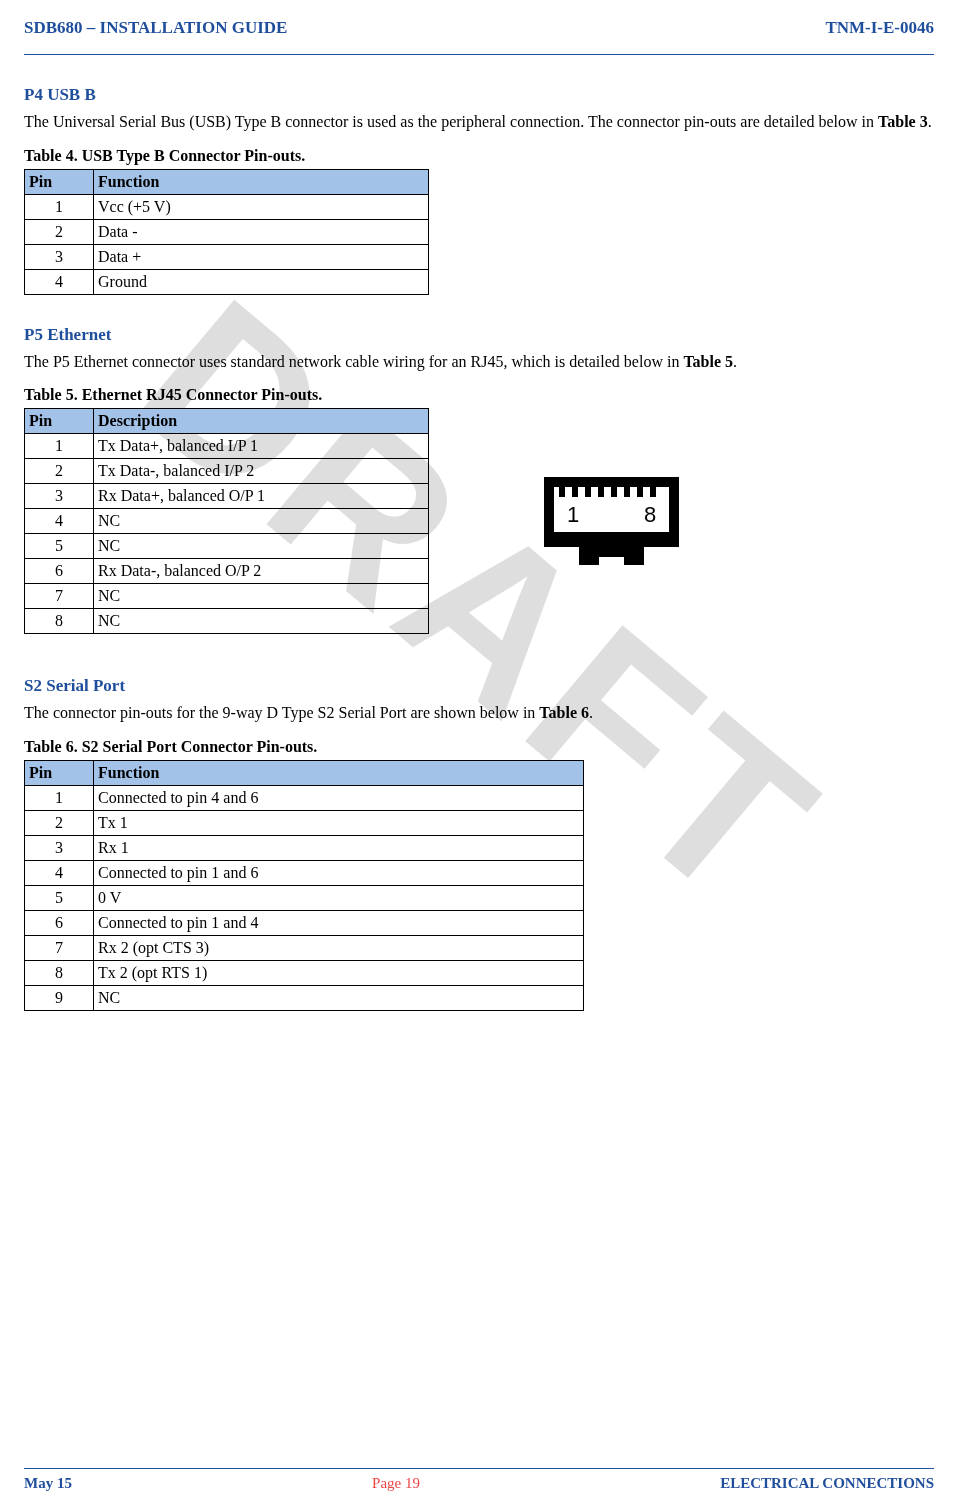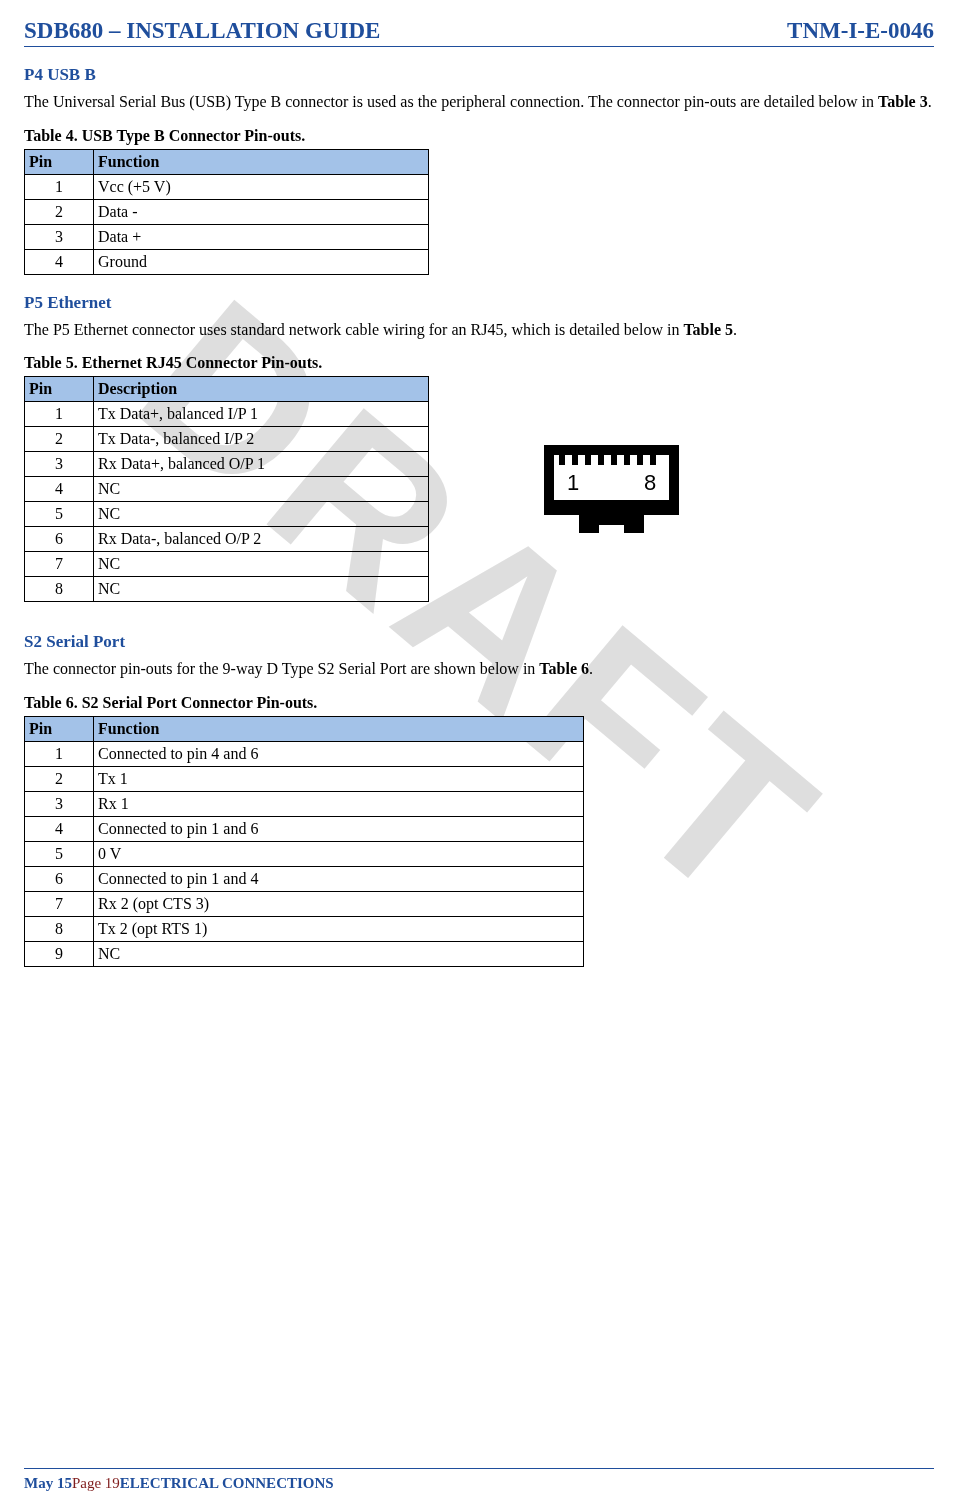--- a/index.html
+++ b/index.html
@@ -10,29 +10,29 @@
       box-sizing: border-box;
       position: relative;
       min-height: 1510px;
       color: #000;
     }
     .header-row {
       display: flex;
       justify-content: space-between;
       color: #1f4e9c;
       font-weight: bold;
-      font-size: 23px;
+      font-size: 17px;
       border-bottom: 1.5px solid #1f4e9c;
-      padding-bottom: 2px;
+      padding-bottom: 16px;
     }
     .section-heading {
       color: #1f4e9c;
       font-weight: bold;
       font-size: 17px;
-      margin-top: 18px;
+      margin-top: 30px;
       margin-bottom: 6px;
     }
     p.body-text {
       font-size: 16px;
       margin: 4px 0 10px 0;
       line-height: 1.35;
     }
     .table-caption {
       font-weight: bold;
       font-size: 16px;
@@ -60,21 +60,21 @@
     .table5 { width: 405px; }
     .table6 { width: 560px; }
     .footer {
       position: absolute;
       bottom: 18px;
       left: 24px;
       right: 24px;
       border-top: 1.5px solid #1f4e9c;
       padding-top: 6px;
       display: flex;
-      justify-content: flex-start;
+      justify-content: space-between;
       color: #1f4e9c;
       font-weight: bold;
       font-size: 15px;
     }
     .watermark {
       position: absolute;
       top: 40%;
       left: 50%;
       transform: translate(-50%, -50%) rotate(40deg);
       font-size: 220px;
@@ -90,21 +90,21 @@
       display: flex;
       align-items: center;
       gap: 110px;
     }
     .rj45-graphic {
       width: 145px;
       height: 110px;
       position: relative;
     }
     .bold { font-weight: bold; }
-    .footer-center { color: #7f1d1d; font-weight: normal; }
+    .footer-center { color: #ef4444; font-weight: normal; }
   </style>
 </head>
 <body>
 
 <div class="watermark">DRAFT</div>
 
 <div class="header-row">
   <span>SDB680 – INSTALLATION GUIDE</span>
   <span>TNM-I-E-0046</span>
 </div>

